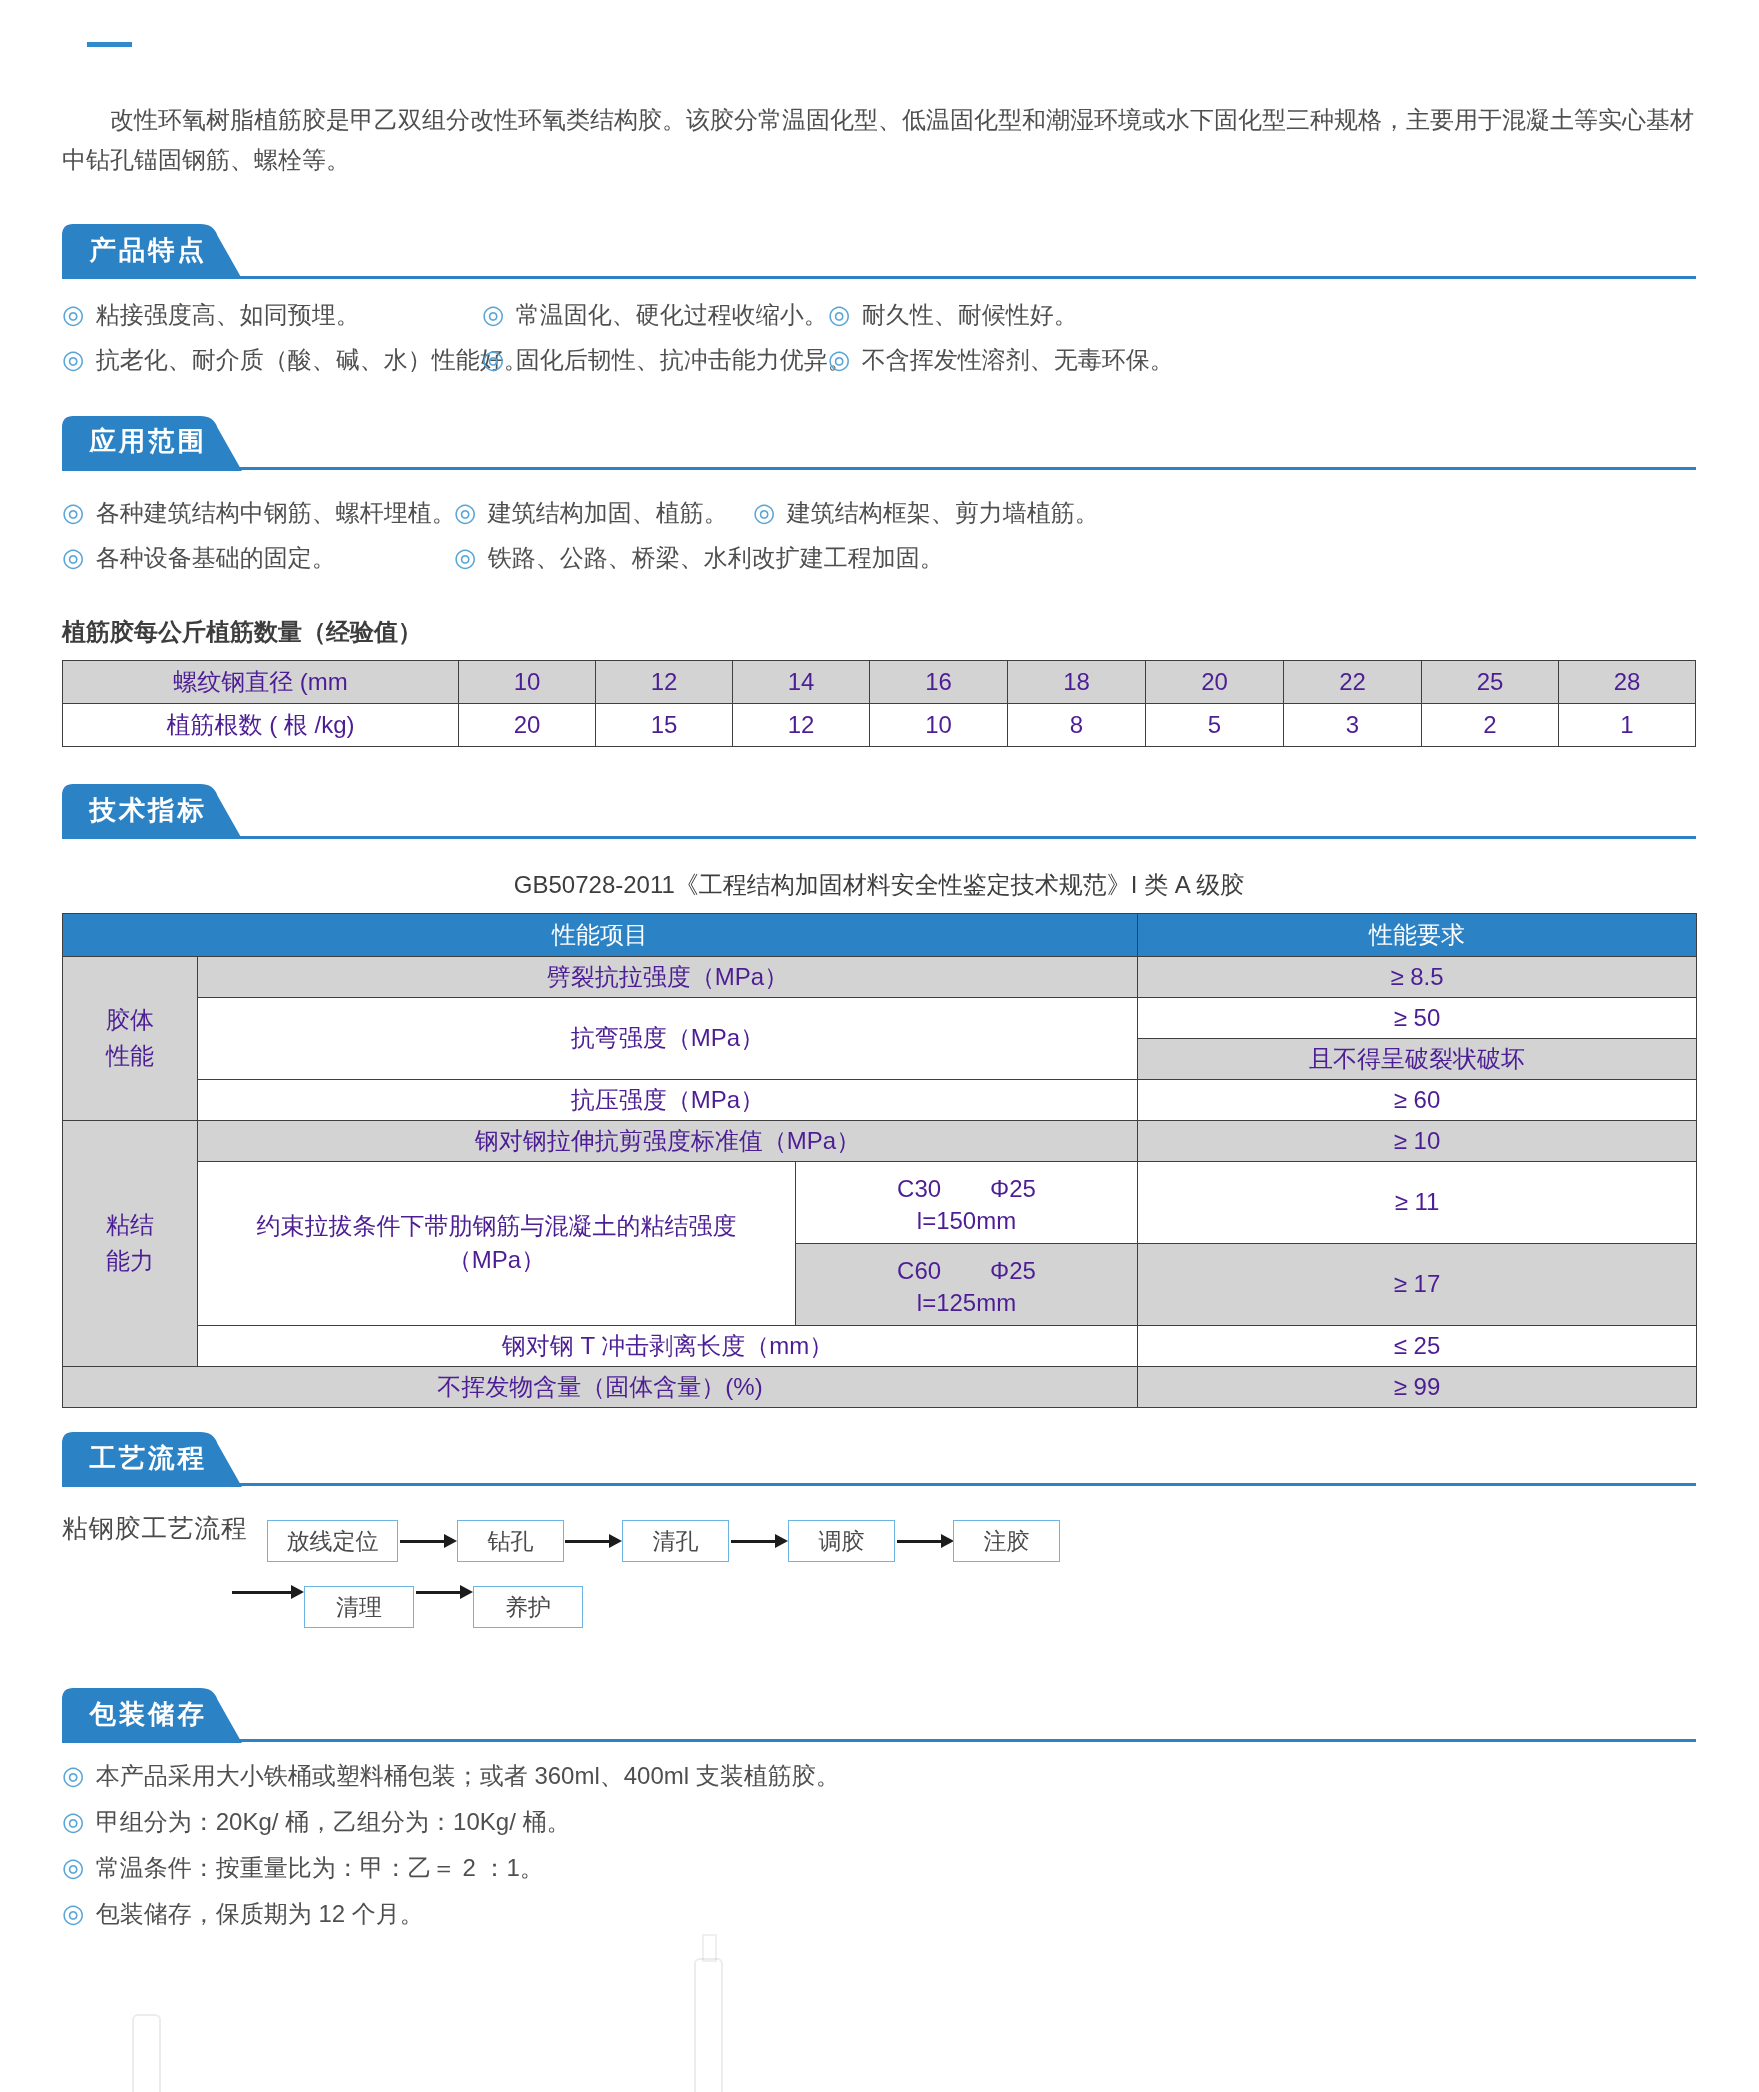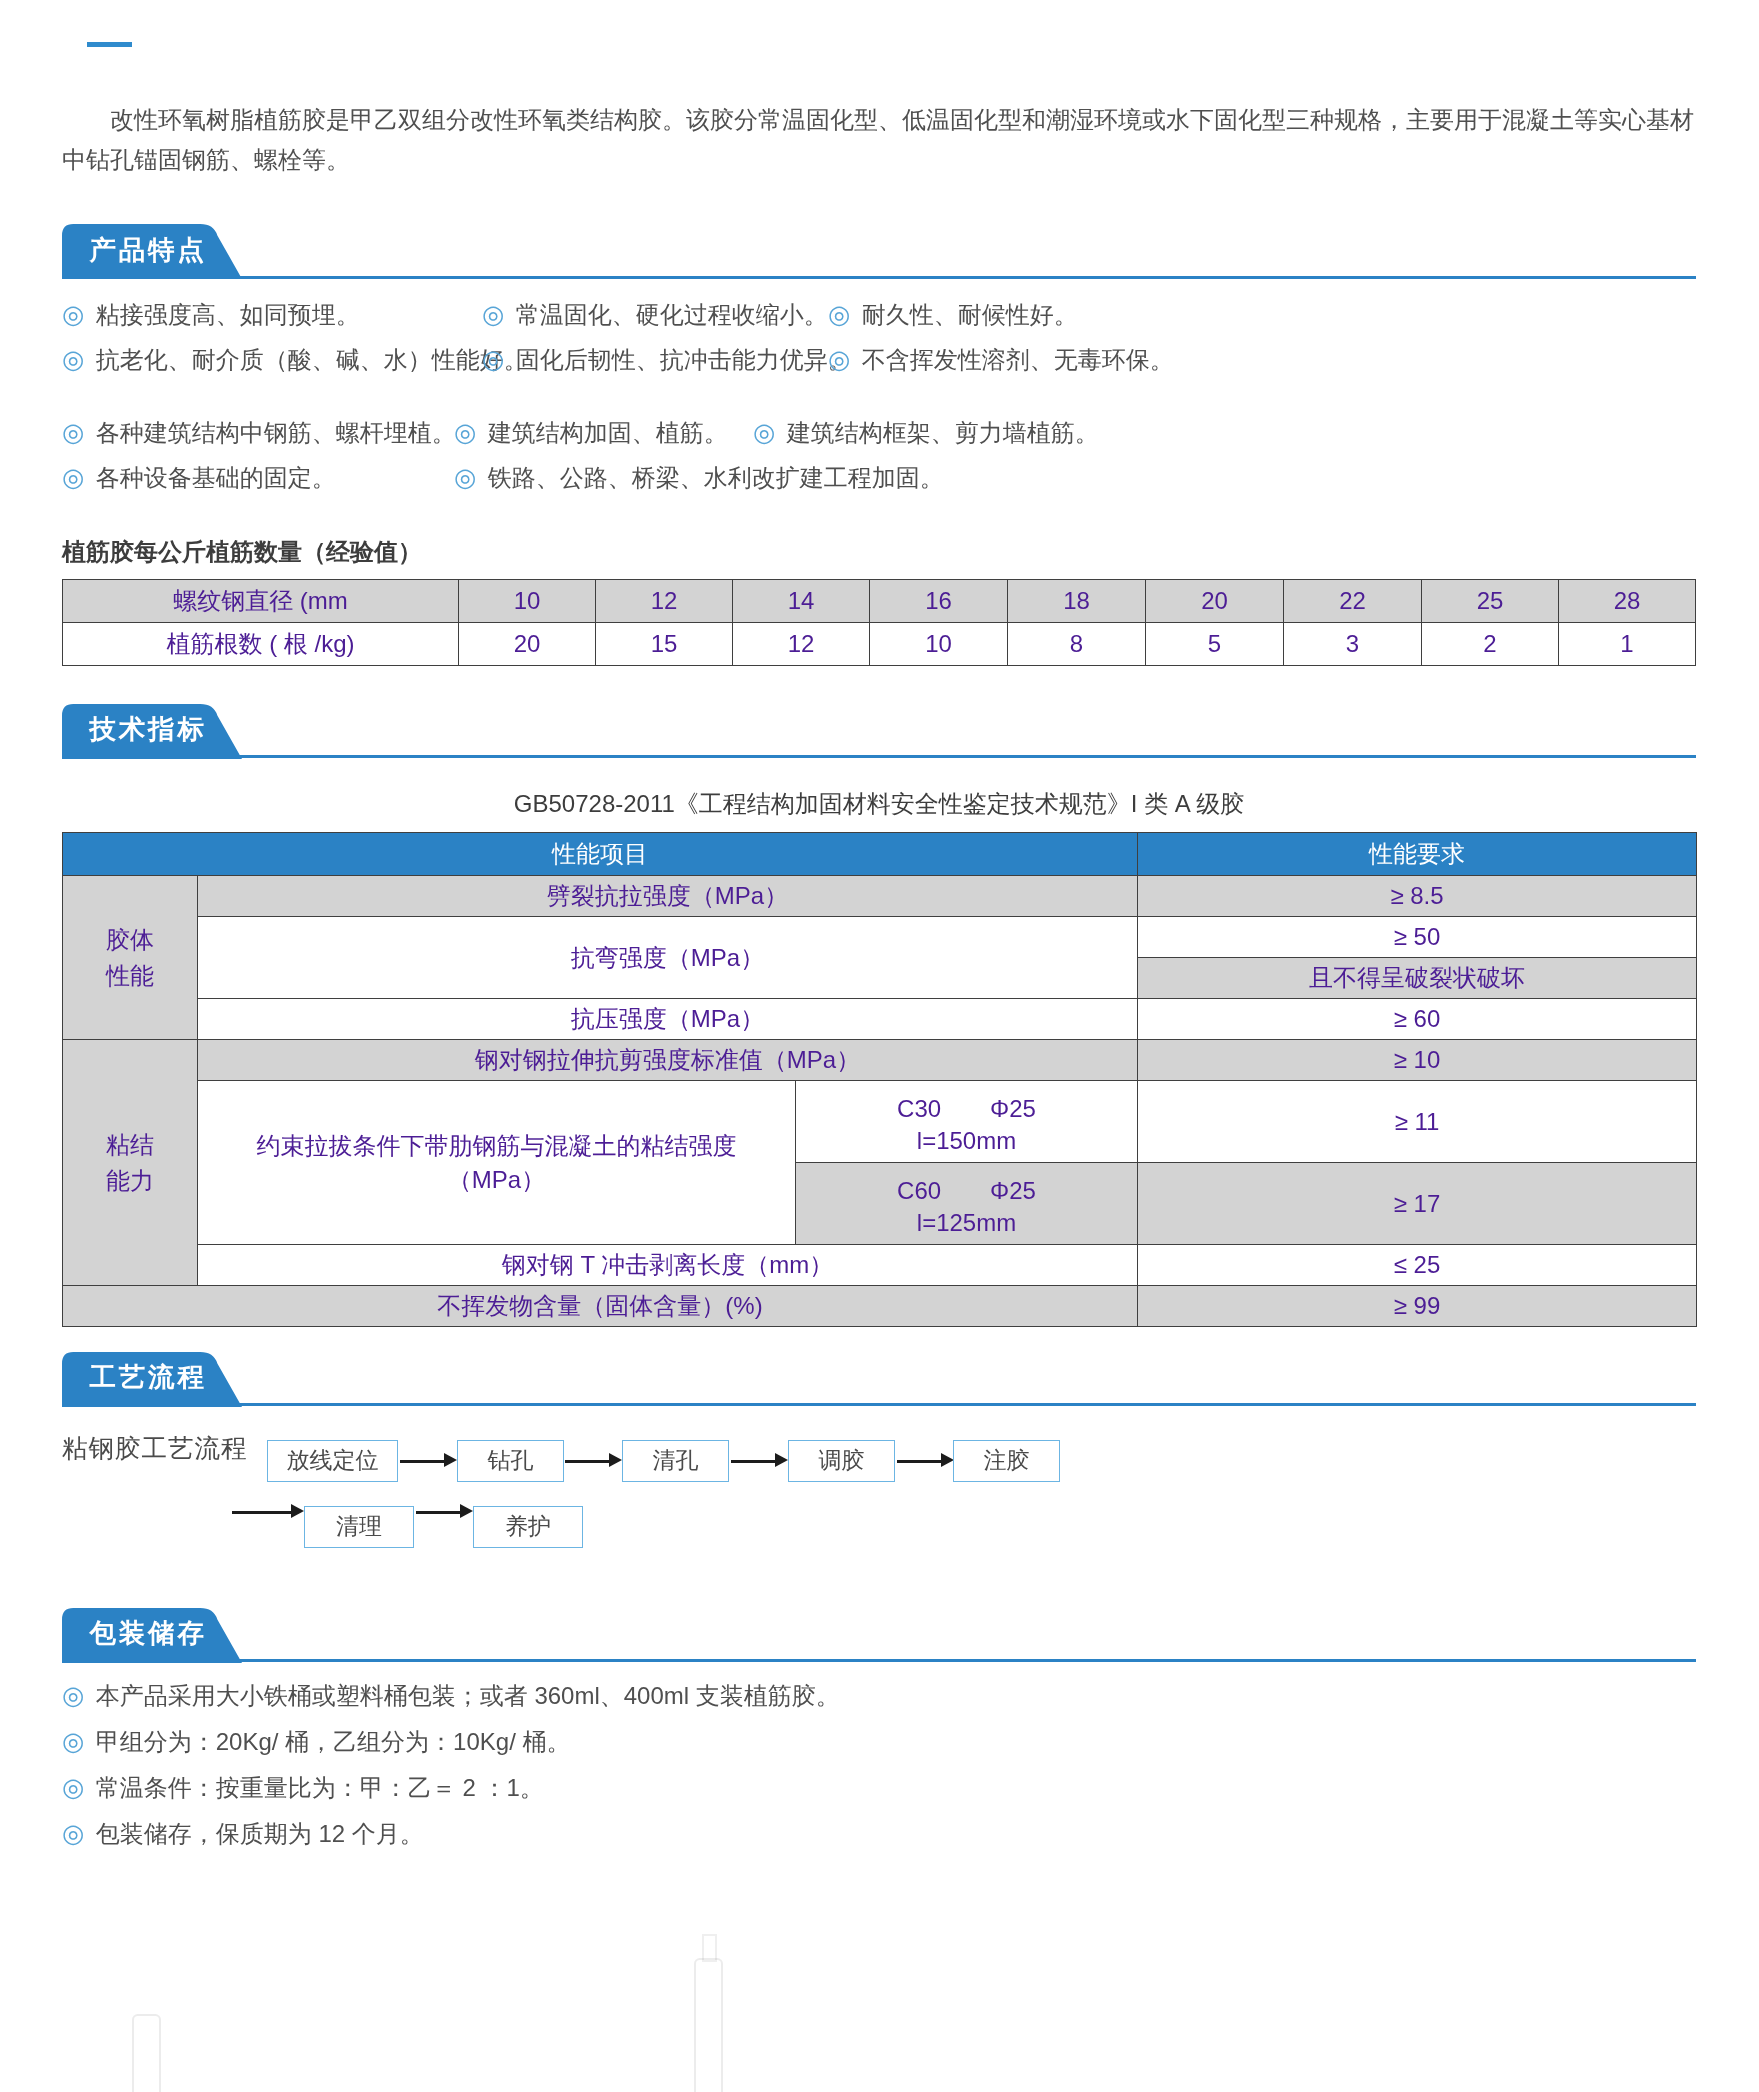--- a/index.html
+++ b/index.html
@@ -124,20 +124,28 @@
             <span class="bdot">◎</span>
             <span class="btext">耐久性、耐候性好。</span>
           </div>
         <div class="bullet">
             <span class="bdot">◎</span>
             <span class="btext">不含挥发性溶剂、无毒环保。</span>
           </div>
       </div>
     </div>
 
+    <div class="sec mt-sec2">
+      <div class="badge">
+        <svg viewBox="0 0 190 58">
+          <path d="M0,12 Q0,0 12,0 L146,0 Q160,0 164,12 L190,58 L0,58 Z" fill="#2b82c5"></path>
+        </svg>
+        <span class="badge-label">应用范围</span>
+      </div>
+    </div>
     <div class="bullets apps">
       <div class="bcol c1">
         <div class="bullet">
             <span class="bdot">◎</span>
             <span class="btext">各种建筑结构中钢筋、螺杆埋植。</span>
           </div>
         <div class="bullet">
             <span class="bdot">◎</span>
             <span class="btext">各种设备基础的固定。</span>
           </div>

